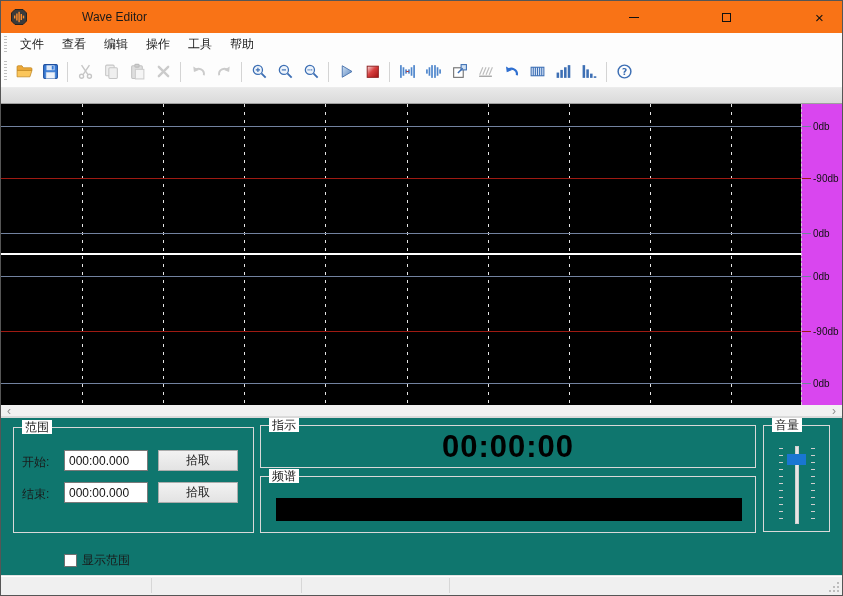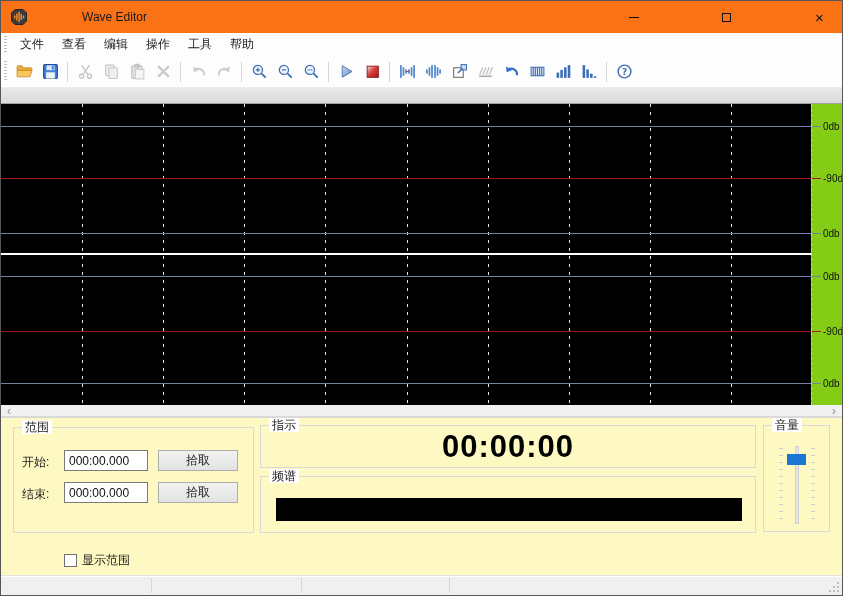--- a/index.html
+++ b/index.html
@@ -32,36 +32,36 @@
   .ruler { height:16px; background:linear-gradient(#e9e9e9,#dadada); border-bottom:1px solid #9f9f9f; flex:0 0 auto; }
   
   .wavewrap { height:301px; position:relative; flex:0 0 auto; background:#000; }
   .waveblack { position:absolute; left:0; top:0; width:810px; height:301px; background:#000; overflow:hidden; }
   .vline { position:absolute; top:0; width:1px; height:100%;
     background: repeating-linear-gradient(to bottom, rgba(255,255,255,.9) 0 3px, transparent 3px 8px); }
   .hline { position:absolute; left:0; width:100%; height:1px; }
   .hline.blue { background:#72829f; }
   .hline.red { background:#9e1a12; }
   .hline.white { background:#ffffff; height:2px; }
-  .gutter { position:absolute; right:0; top:0; width:31px; height:100%;
-    background:#84cc16; border-left:1px dashed #cfcfcf; }
+  .gutter { position:absolute; right:0; top:0; width:41px; height:100%;
+    background:#d946ef; border-left:1px dashed #cfcfcf; }
   .glabel { position:absolute; left:0; height:11px; display:flex; align-items:center; }
   .glabel .stub { width:9px; height:1px; margin-right:2px; }
   .glabel .txt { font-size:10px; color:#111; line-height:10px; white-space:nowrap; }
   
   .hscroll { height:12px; background:#f1f1f1; display:flex; align-items:center; justify-content:space-between; flex:0 0 auto; border-bottom:1px solid #dadada;}
   .hs-arrow { width:16px; font-size:12px; line-height:10px; color:#8f8f8f; text-align:center; user-select:none; }
   
   .panel { flex:1; background:#f0f0f0; display:flex; flex-direction:column; position:relative; }
   .tabrow { height:31px; position:relative; flex:0 0 auto; }
   .tab { position:absolute; left:3px; bottom:-1px; height:26px; padding:0 10px; background:#fff;
     border:1px solid #d9d9d9; border-bottom:none; display:flex; align-items:center; font-size:12px; color:#1a1a1a; z-index:2; }
   .banner { position:absolute; left:0; right:44px; top:55%; transform:translateY(-50%);
     text-align:center; font-size:14px; font-weight:bold; color:#1b1bff; }
-  .page { flex:1; background:#fef9c3; border-top:1px solid #d9d9d9; position:relative; }
+  .page { flex:1; background:#0f766e; border-top:1px solid #d9d9d9; position:relative; }
   .groupbox { position:absolute; border:1px solid #d9d9d9; }
   .legend { position:absolute; top:-8px; left:8px; background:#fff; padding:0 3px; font-size:12px; color:#1a1a1a; line-height:14px; }
   .fieldlabel { position:absolute; font-size:12px; color:#1a1a1a; }
   .timefield { position:absolute; width:84px; height:21px; border:1px solid #7a7a7a; background:#fff;
     font-size:12px; color:#111; padding:0 4px; font-family:"Liberation Sans","DejaVu Sans",sans-serif; }
   .pickbtn { position:absolute; width:80px; height:21px; background:linear-gradient(#f2f2f2,#e3e3e3);
     border:1px solid #acacac; font-size:12px; color:#1a1a1a; display:flex; align-items:center; justify-content:center; }
   .checkrow { position:absolute; display:flex; align-items:center; gap:5px;margin-top:40px; }
   .checkbox { width:13px; height:13px; background:#fff; border:1px solid #707070; }
   .checklabel { font-size:12px; color:#1a1a1a; }

